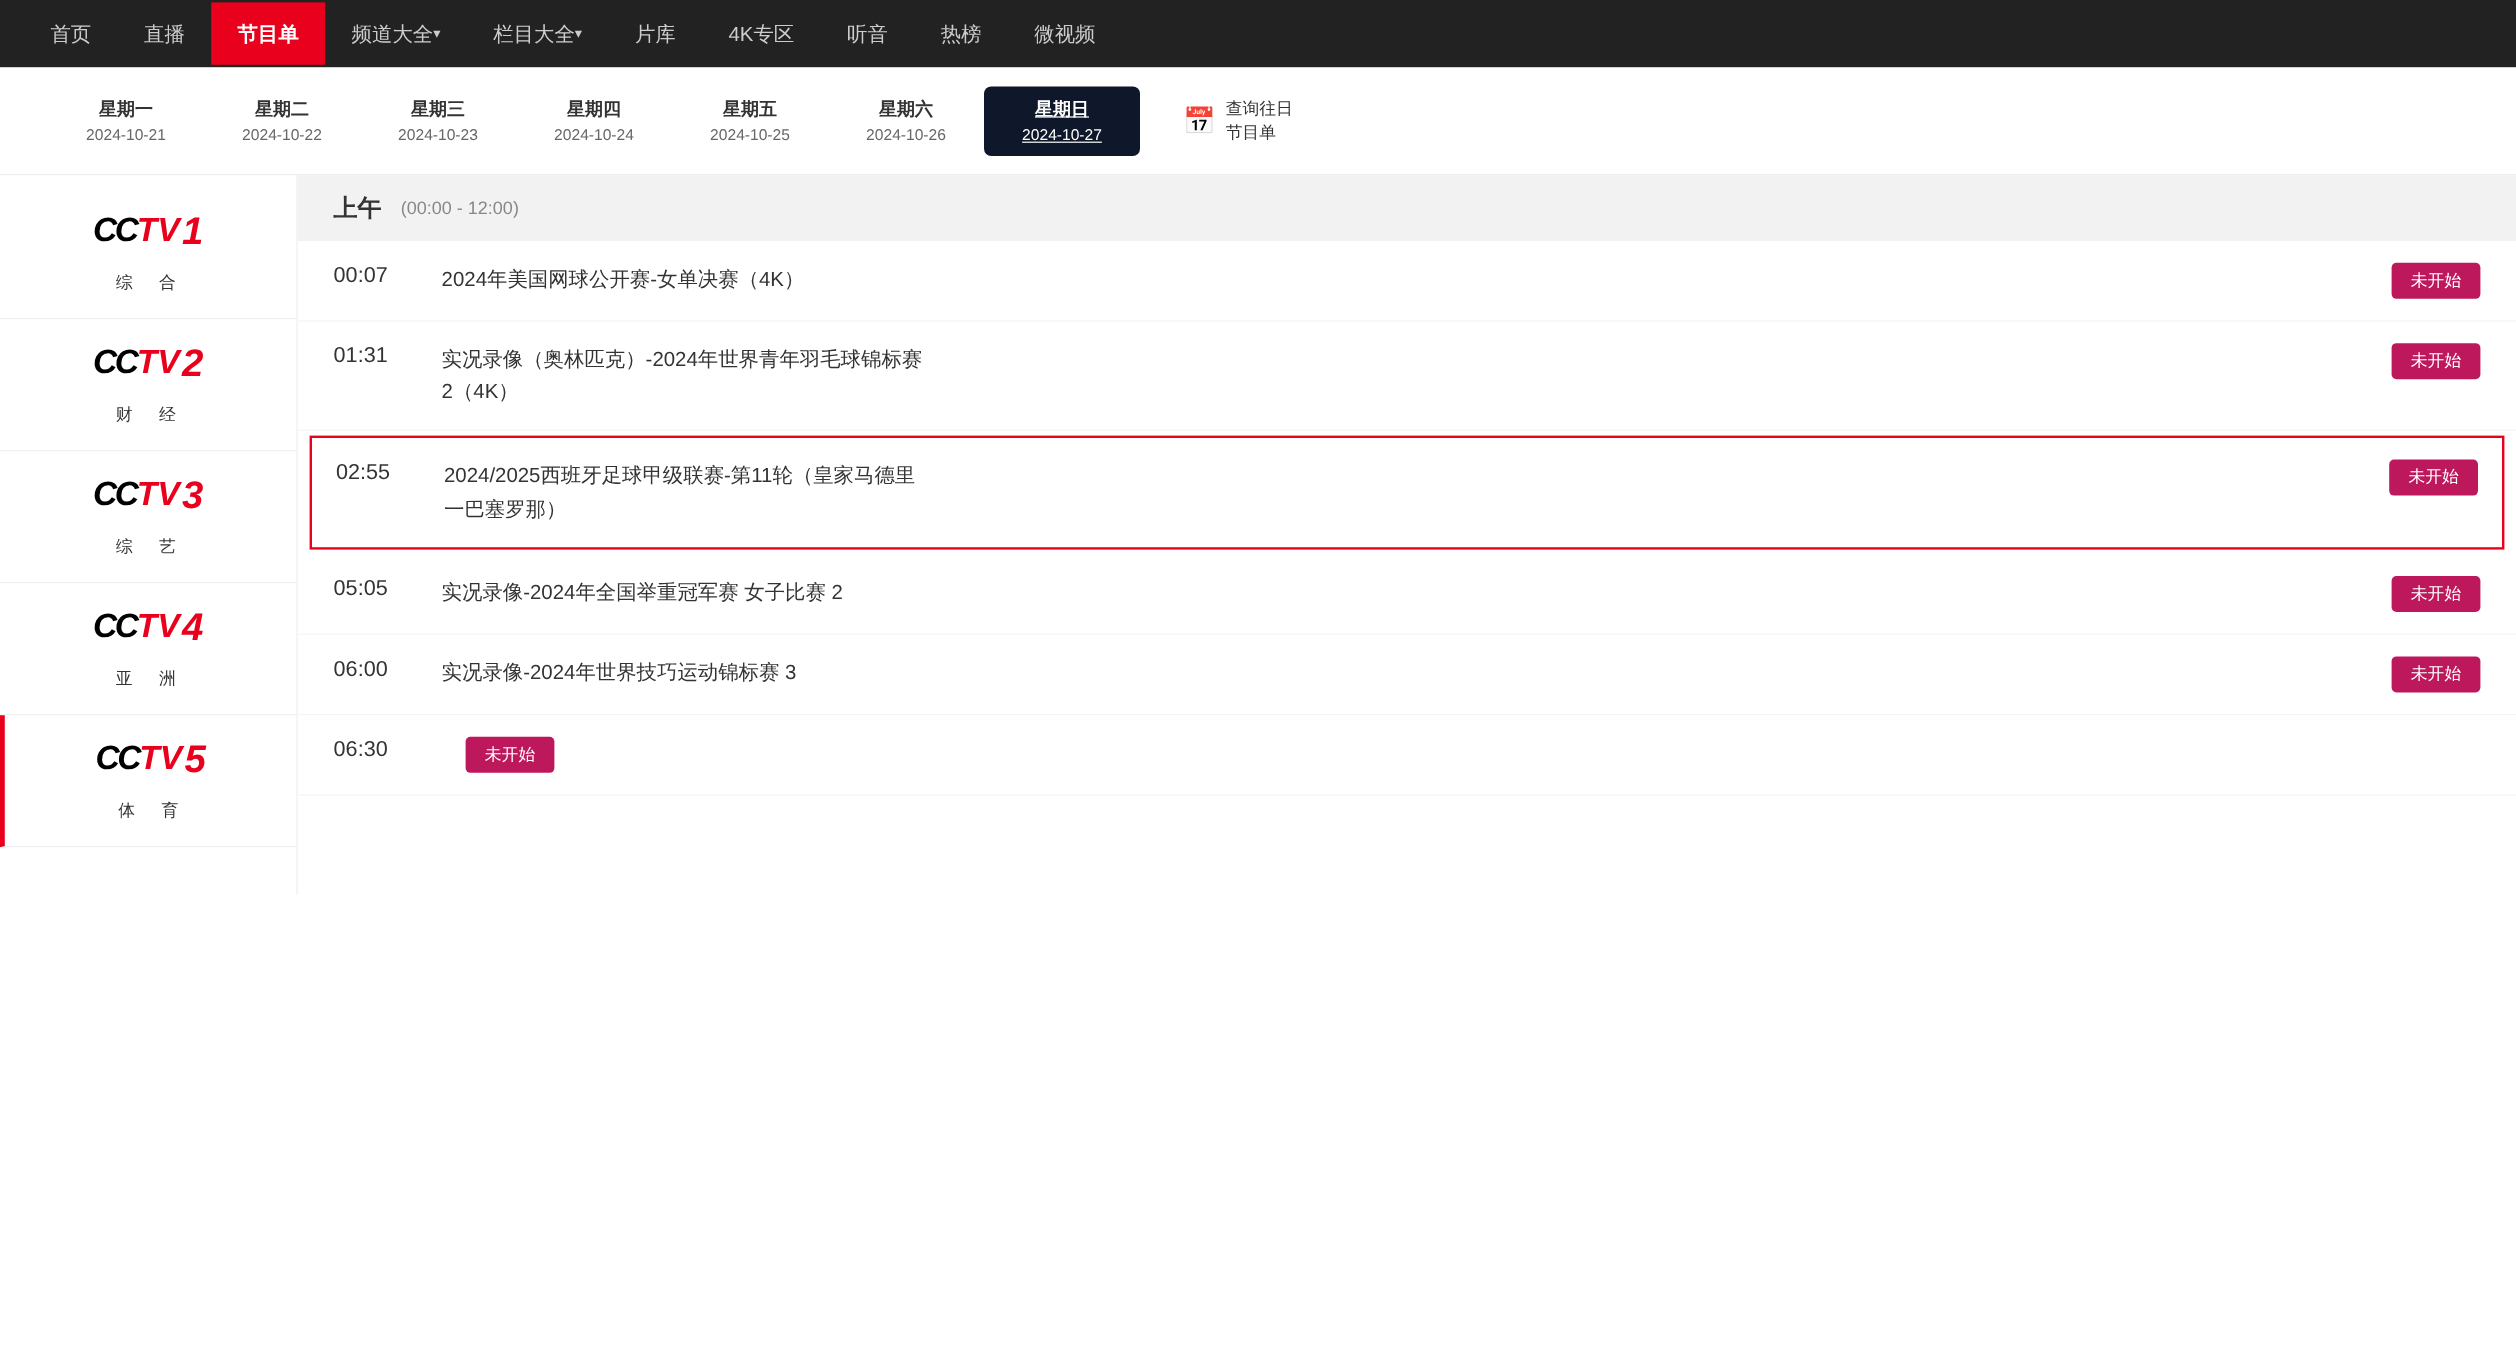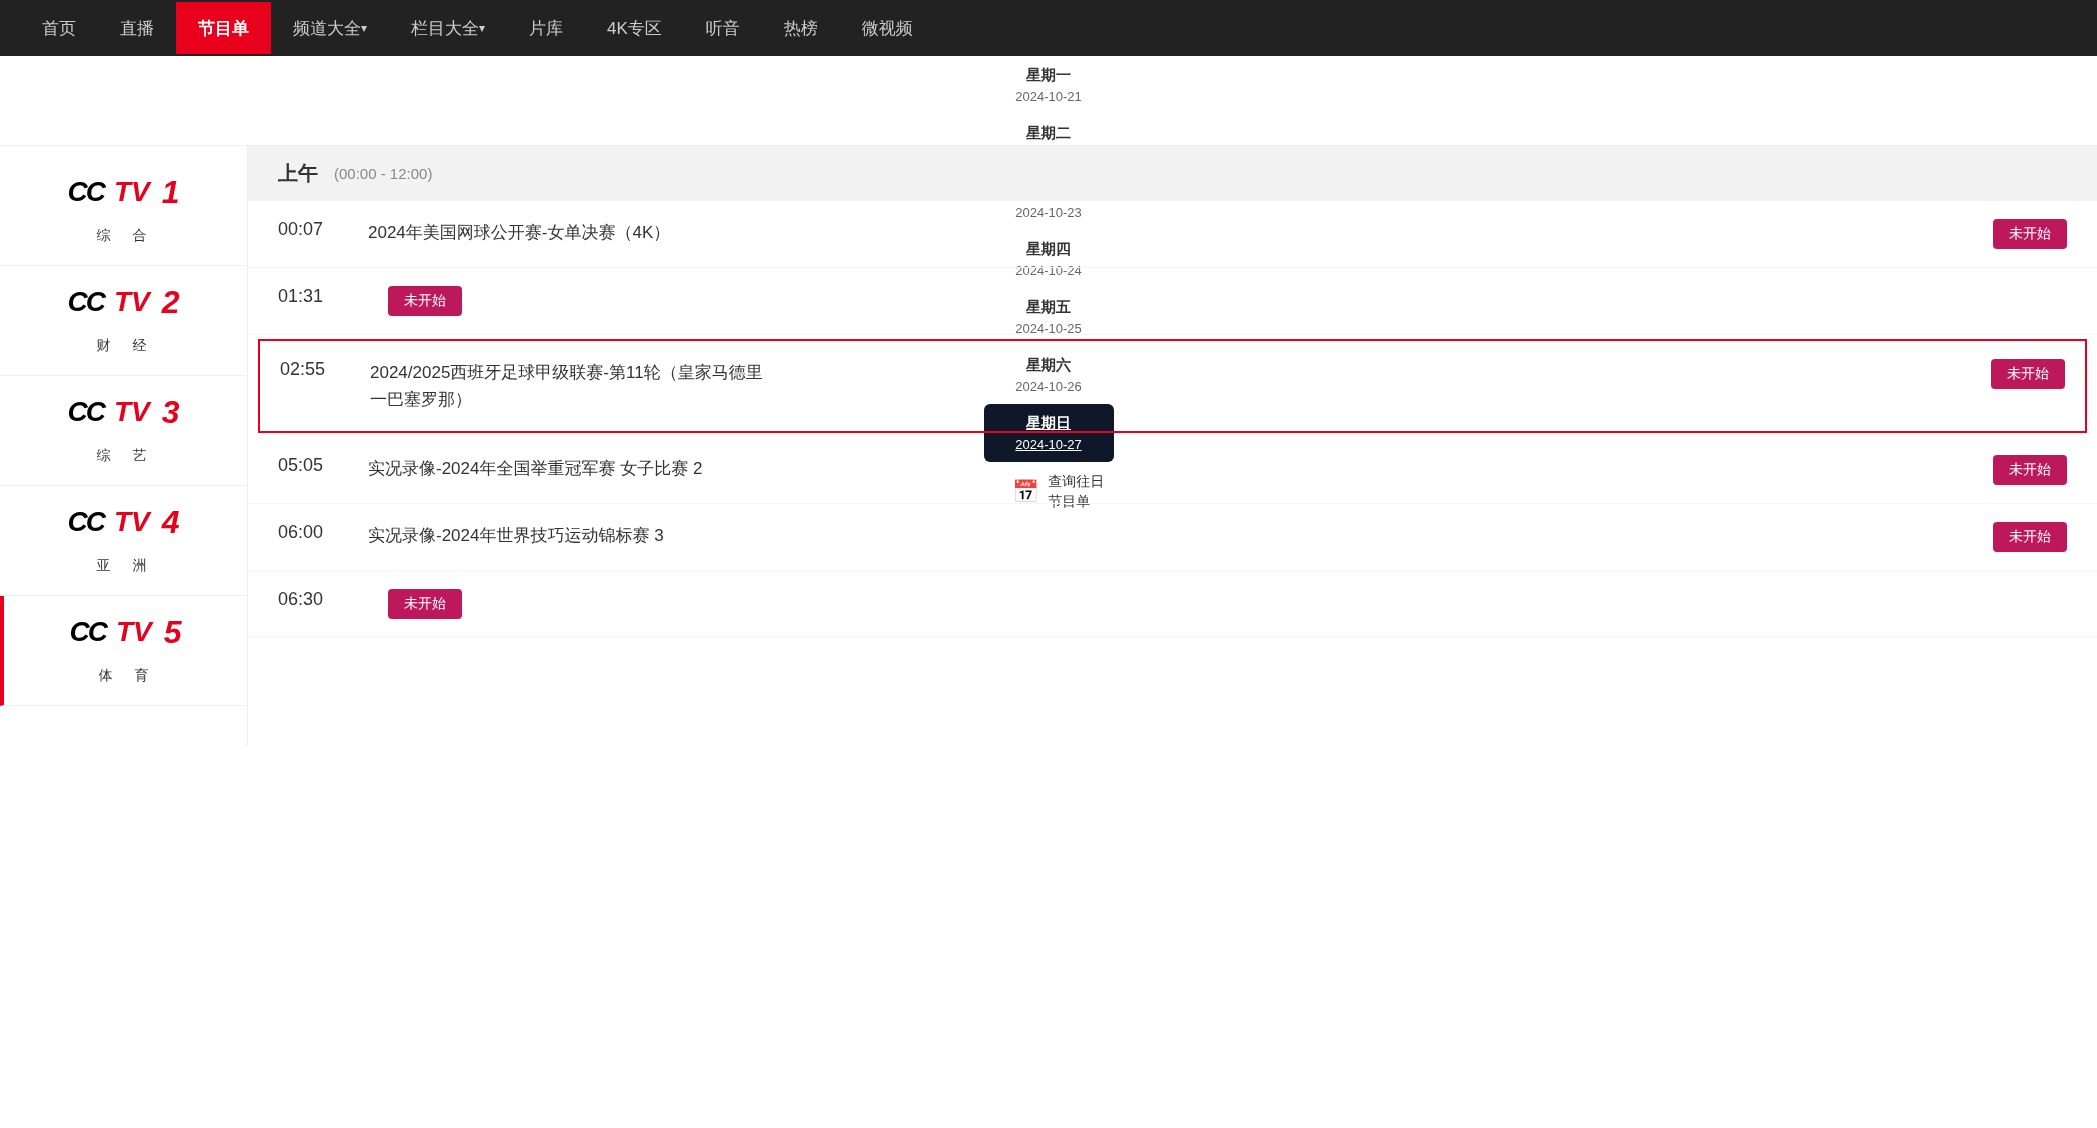--- a/index.html
+++ b/index.html
@@ -34,21 +34,20 @@
     }
 
     
     .date-bar {
       display: flex;
       align-items: center;
       padding: 0 40px;
       height: 90px;
       border-bottom: 1px solid #eee;
       gap: 0;
-      flex-direction: column;
     }
     .date-item {
       display: flex;
       flex-direction: column;
       align-items: center;
       justify-content: center;
       padding: 10px 30px;
       cursor: pointer;
       border-radius: 4px;
       min-width: 130px;
@@ -121,21 +120,21 @@
       gap: 4px;
     }
     .cctv-logo {
       display: flex;
       flex-direction: column;
       align-items: center;
     }
     .logo-top {
       display: flex;
       align-items: flex-start;
-      gap: 10px;
+      gap: 0;
     }
     .logo-cc {
       font-size: 28px;
       font-weight: 900;
       color: #000;
       font-style: italic;
       letter-spacing: -2px;
       font-family: "Arial Black", sans-serif;
     }
     .logo-tv {
@@ -354,20 +353,21 @@
     <div class="program-list">
 
       <div class="program-row">
         <span class="program-time">00:07</span>
         <span class="program-name">2024年美国网球公开赛-女单决赛（4K）</span>
         <span class="program-status">未开始</span>
       </div>
 
       <div class="program-row">
         <span class="program-time">01:31</span>
+        <span class="program-name">实况录像（奥林匹克）-2024年世界青年羽毛球锦标赛<br>2（4K）</span>
         <span class="program-status">未开始</span>
       </div>
 
       <div class="program-row highlighted">
         <span class="program-time">02:55</span>
         <span class="program-name">2024/2025西班牙足球甲级联赛-第11轮（皇家马德里<br>一巴塞罗那）</span>
         <span class="program-status">未开始</span>
       </div>
 
       <div class="program-row">

